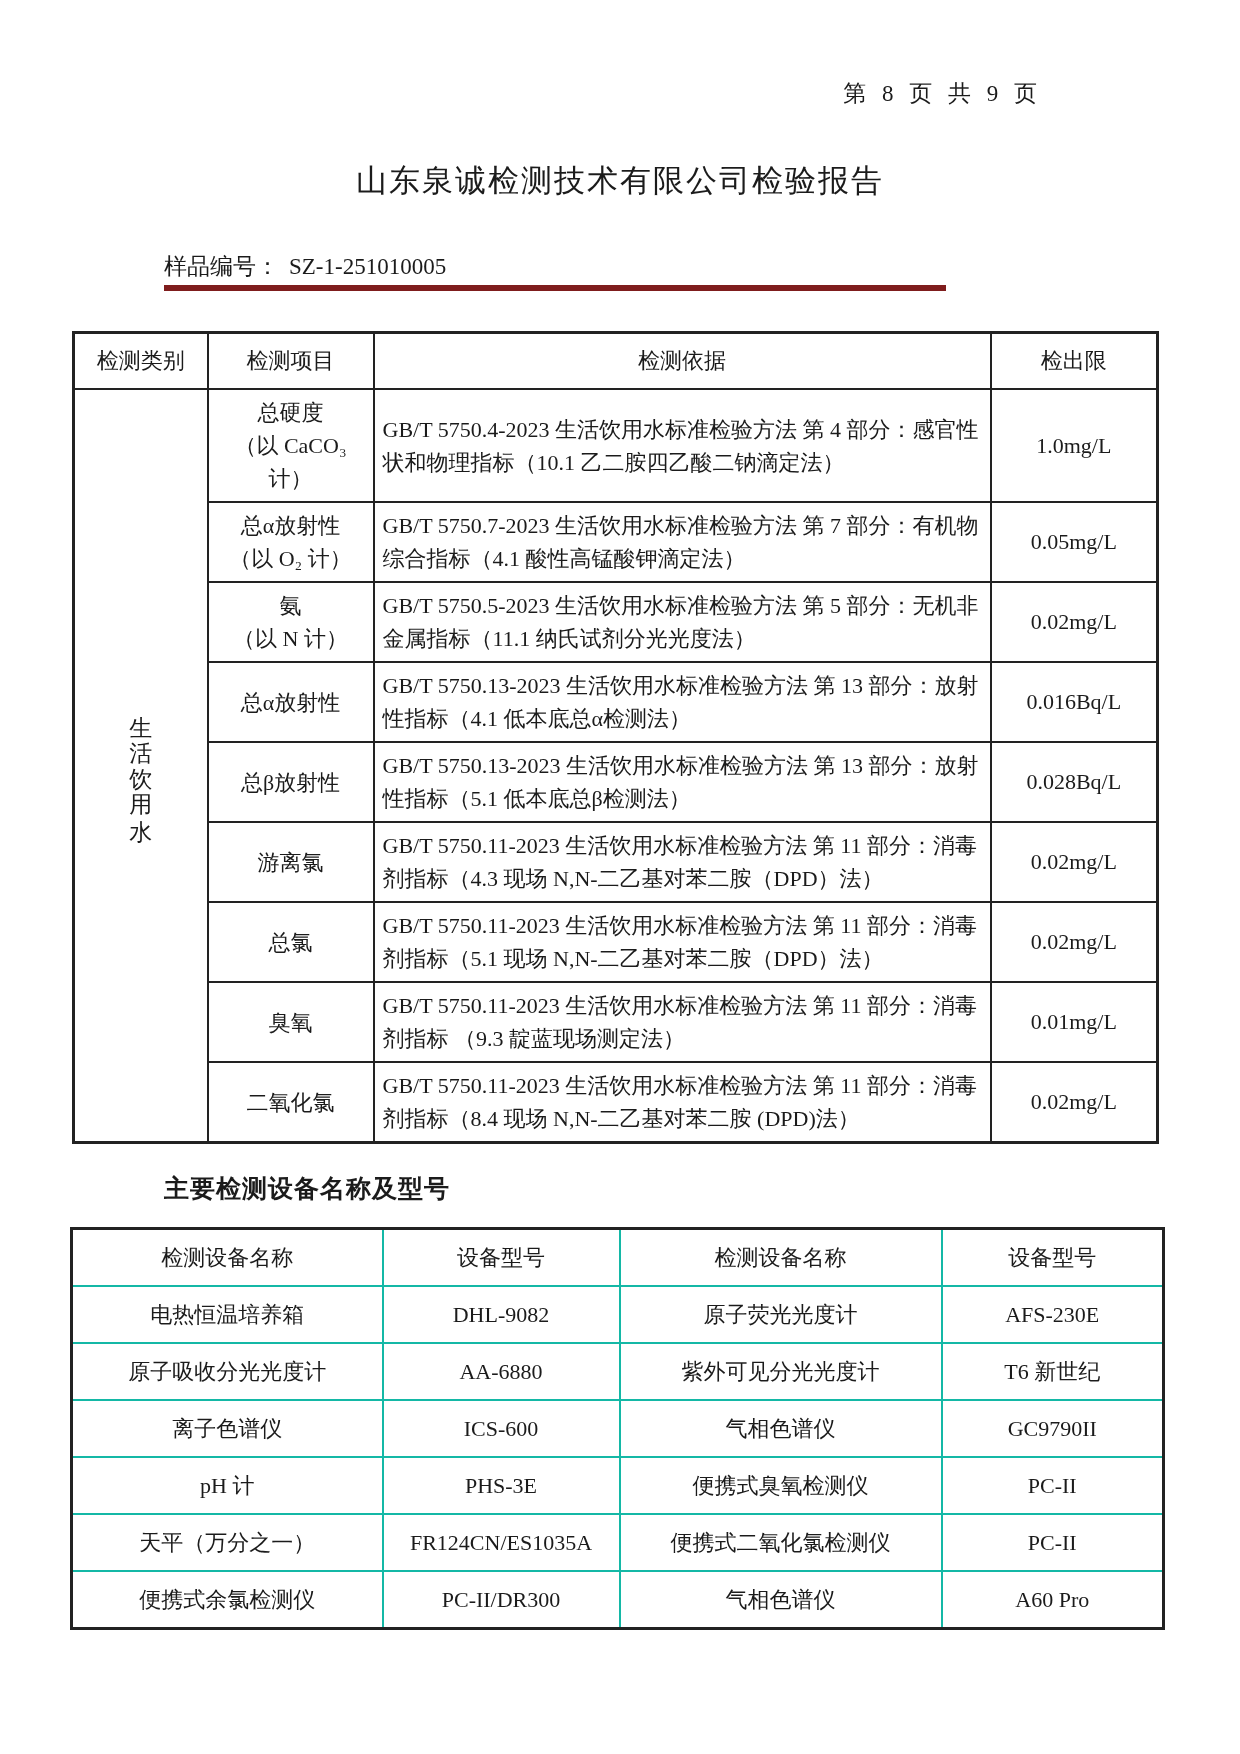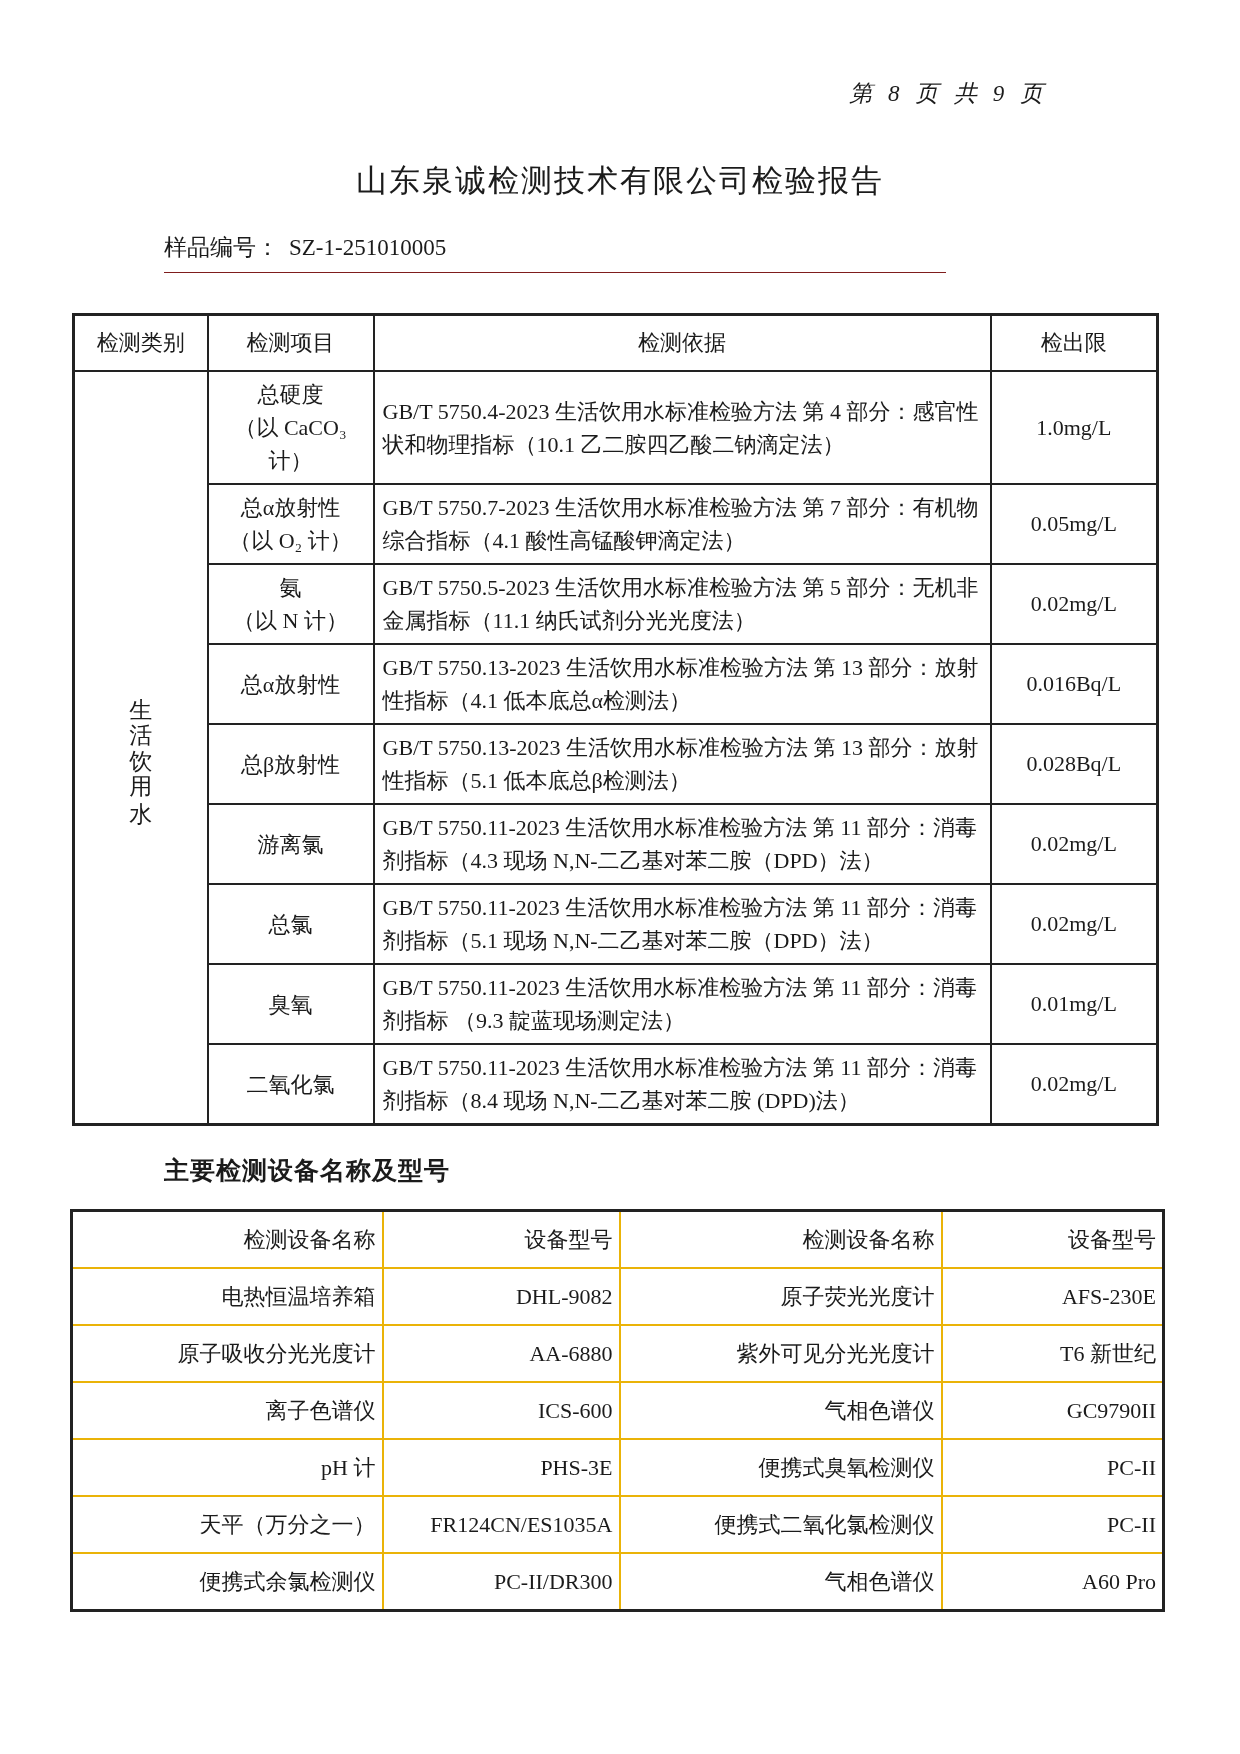--- a/index.html
+++ b/index.html
@@ -4,33 +4,33 @@
 <style>
   html,body{margin:0;padding:0;}
   body{
     width:1240px;height:1754px;
     background:#ffffff;
     color:#1b1b1b;
     font-family:"Liberation Serif","DejaVu Serif",serif;
     position:relative;
   }
   .page-number{
-    position:absolute;top:78px;right:192px;
-    font-size:23px;letter-spacing:5px;white-space:nowrap;font-style:italic;
+    position:absolute;top:78px;right:198px;
+    font-size:23px;letter-spacing:5px;white-space:nowrap;
   }
   .report-title{
     padding-top:160px;
     text-align:center;
     font-size:31px;font-weight:normal;letter-spacing:2px;
   }
   .sample-line{
-    margin:30px 0 16px 164px;
+    margin:49px 0 16px 164px;
     width:782px;
-    border-bottom:1px solid #7f1d1d;
-    padding-bottom:9px;
+    border-bottom:6px solid #7f1d1d;
+    padding-bottom:3px;
     font-size:23px;
     white-space:nowrap;
   }
   .sample-line .val{padding-left:10px;font-family:"Liberation Serif","DejaVu Serif",serif;}
   table{
     border-collapse:collapse;
     table-layout:fixed;
     font-size:22px;
   }
   .test-table{
@@ -63,24 +63,24 @@
   .section-title{
     margin:28px 0 22px 164px;
     font-size:25px;font-weight:bold;letter-spacing:1px;
   }
   .equip-table{
     margin-left:70px;
     width:1092px;
     border:3px solid #222;
   }
   .equip-table th,.equip-table td{
-    border:2px solid #eab308;
+    border:2px solid #14b8a6;
     padding:4px 6px;
     height:47px;
-    text-align:right;
+    text-align:center;
     vertical-align:middle;
   }
   .equip-table thead th{font-weight:normal;}
 </style>
 </head>
 <body>
 
 <div class="page-number">第 8 页 共 9 页</div>
 
 <div class="report-title">山东泉诚检测技术有限公司检验报告</div>

